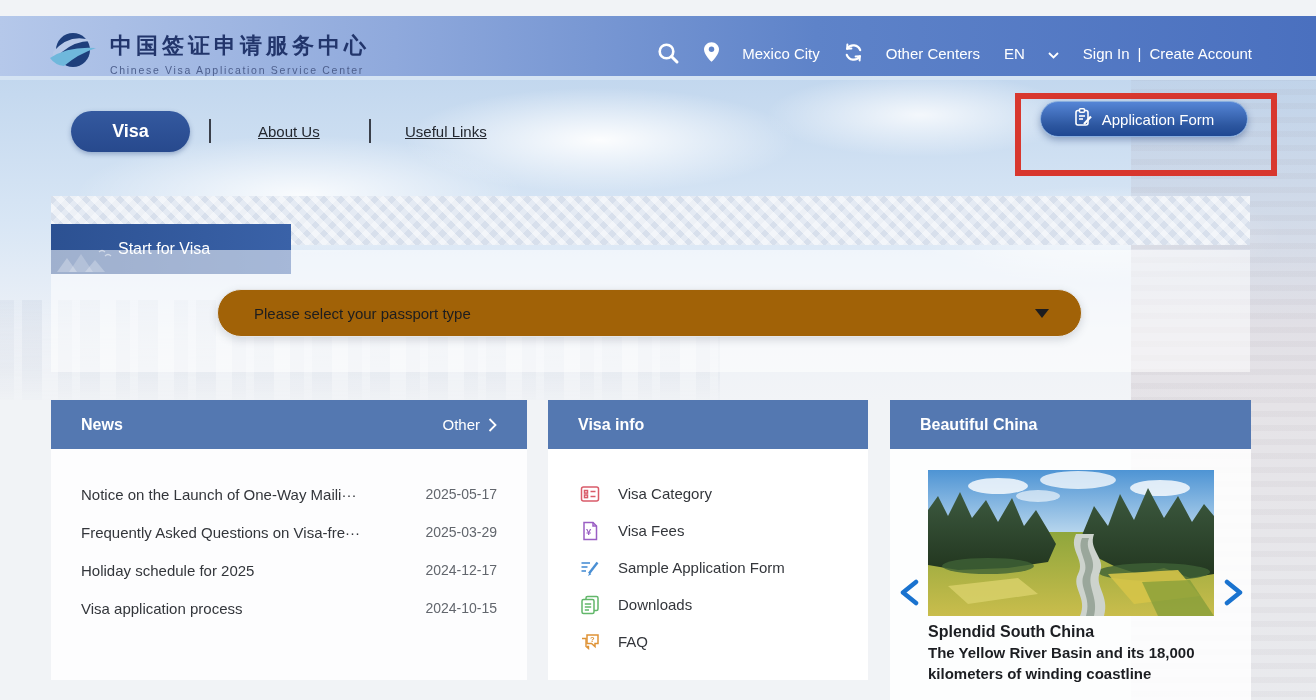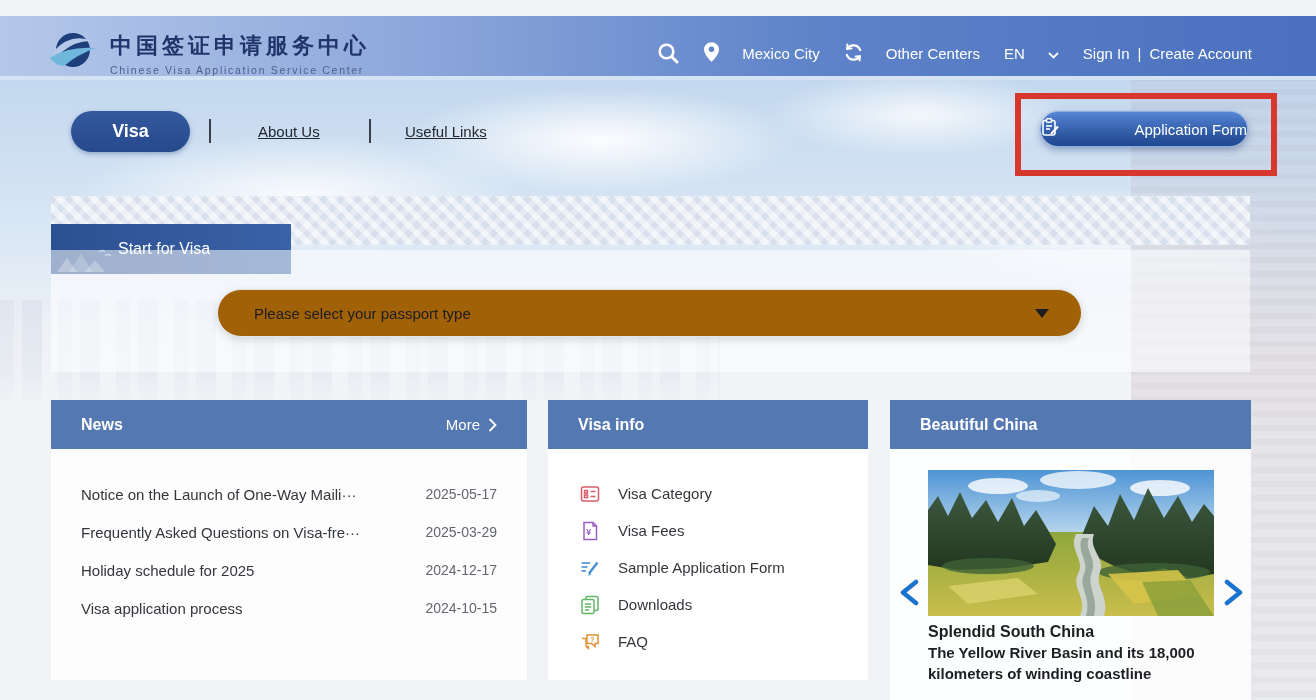--- a/index.html
+++ b/index.html
@@ -47,23 +47,23 @@
     background:linear-gradient(180deg,#34599f,#27498d); color:#fff; font-size:18px; font-weight:bold;
     border:none; display:flex; align-items:center; justify-content:center; cursor:pointer;
     box-shadow:0 2px 5px rgba(30,60,120,.35); }
   .nav-sep { position:absolute; top:8px; width:2px; height:24px; background:#3a3f4a; }
   .nav-link { position:absolute; top:0; height:41px; display:flex; align-items:center;
     font-size:15px; color:#23272f; cursor:pointer;text-decoration:underline; }
 
   
   .red-annotation { position:absolute; left:1015px; top:93px; width:262px; height:83px;
     border:6px solid #d8372e; }
-  .appform-btn { position:absolute; left:1040px; top:111px; width:208px; height:36px; border-radius:18px;
+  .appform-btn { position:absolute; left:1040px; top:101px; width:208px; height:36px; border-radius:18px;
     background:linear-gradient(180deg,#5585d6 0%,#2c569f 70%,#1f4792 100%);
-    border:1px solid #89aede; display:flex; align-items:center; justify-content:space-between; gap:9px;
+    border:1px solid #89aede; display:flex; align-items:center; justify-content:center; gap:9px;
     color:#fff; font-size:15px; cursor:pointer; box-shadow:0 3px 7px rgba(20,50,110,.35); }
 
   
   .band { position:absolute; left:51px; top:196px; width:1199px; height:49px;
     background-color:#e4eaf3;
     background-image:repeating-linear-gradient(45deg, rgba(255,255,255,.55) 0 6px, rgba(255,255,255,0) 6px 12px),
       repeating-linear-gradient(-45deg, rgba(203,213,229,.5) 0 6px, rgba(203,213,229,0) 6px 12px); }
   .start-tab { position:absolute; left:0; top:-1px; width:240px; height:50px;
     background:linear-gradient(90deg,#2c5192,#3a62a8); color:#fff; font-size:16px;
     display:flex; align-items:center; padding-left:67px; cursor:pointer;margin-top:29px; }
@@ -208,21 +208,21 @@
     <div class="dropdown">
       <span class="ph">Please select your passport type</span>
       <span class="caret-down"></span>
     </div>
   </div>
 
   <section class="col-news">
     <div class="sec-header">
       <span>News</span>
       <span class="more-link">
-        <span>More</span>
+        <span>Other</span>
         <svg width="9" height="14" viewBox="0 0 9 14">
             <polyline points="1.5,1 7.5,7 1.5,13" fill="none" stroke="#fff" stroke-width="1.8"></polyline>
           </svg>
       </span>
     </div>
     <div class="news-body">
       <div class="news-row">
         <span class="news-title">Notice on the Launch of One-Way Maili···</span>
         <span class="news-date">2025-05-17</span>
       </div>

